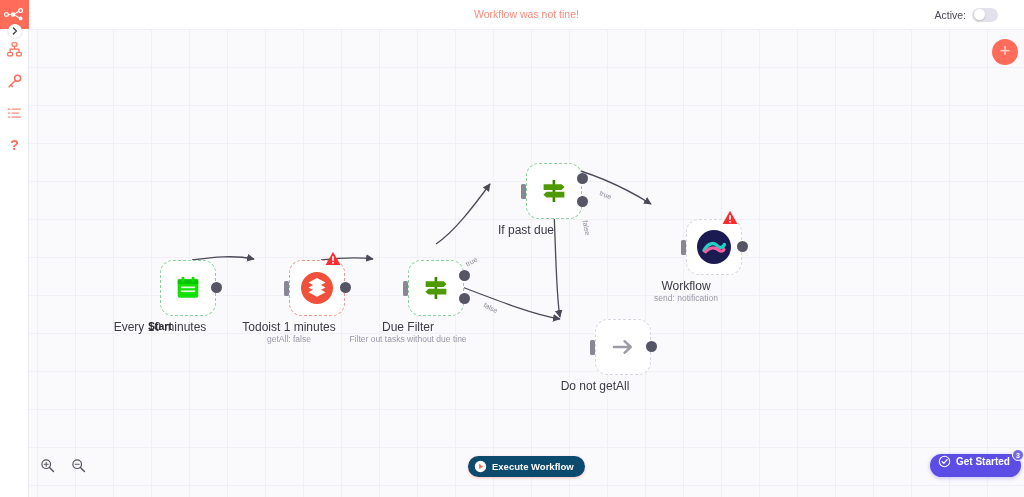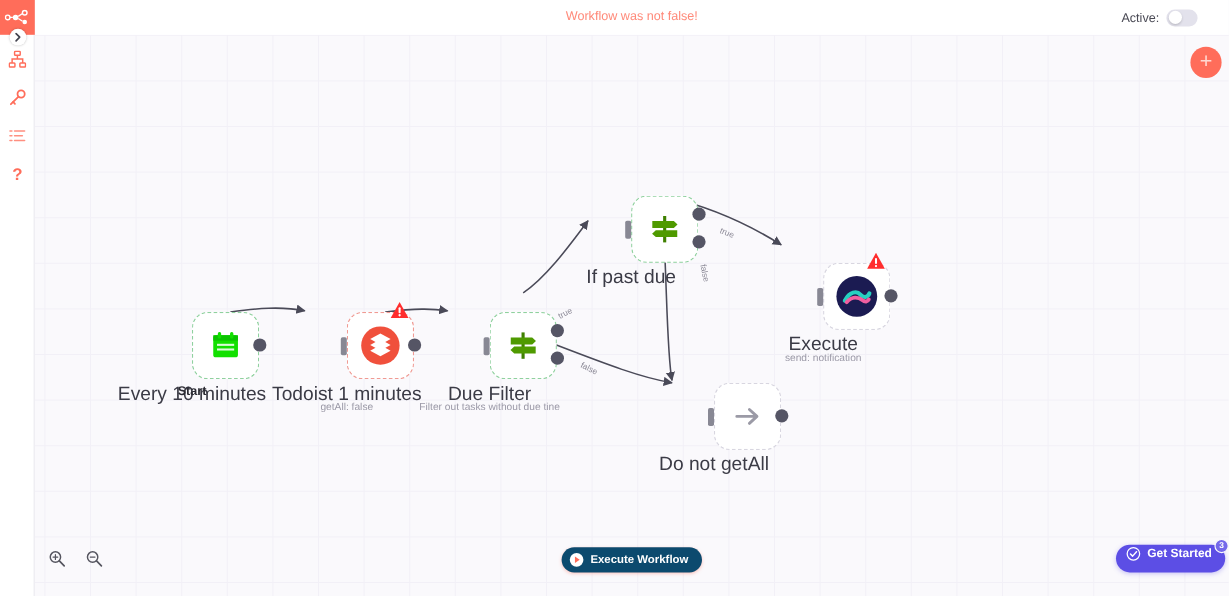--- a/index.html
+++ b/index.html
@@ -110,21 +110,21 @@
     display: flex; align-items: center; justify-content: center;
   }
   .node-box.dashed-green { border: 1.5px dashed #8fd19e; }
   .node-box.dashed-red   { border: 1.5px dashed #f09a93; }
   .node-box.dashed-gray  { border: 1.5px dashed #d8d6e0; }
 
   .node-caption {
     position: absolute; top: 60px; left: 50%;
     transform: translateX(-50%);
     white-space: nowrap; text-align: center;
-    font-size: 16px; color: #3b3b46;
+    font-size: 12px; color: #3b3b46;
   }
   .node-subcaption {
     position: absolute; top: 74px; left: 50%;
     transform: translateX(-50%);
     white-space: nowrap; 
     font-size: 8.5px; color: #9a98a6;
   }
   .caption-overlap {
     position: absolute; top: 60px; left: 50%;
     transform: translateX(-50%);
@@ -239,21 +239,21 @@
     </div>
 
     <div class="side-item" style="top:130px">
       <svg width="15" height="16" viewBox="0 0 16 16">
         <text x="8" y="13.5" font-family="Liberation Sans, sans-serif" font-size="15" font-weight="bold" fill="#ff6d5a" text-anchor="middle">?</text>
       </svg>
     </div>
   </div>
 
   <div id="topbar">
-    <div id="save-warning">Workflow was not false!</div>
+    <div id="save-warning">Workflow was not tine!</div>
     <div id="active-wrap">
       <span id="active-label">Active:</span>
       <div id="active-toggle">
         <div class="knob"></div>
       </div>
     </div>
   </div>
 
   <div id="add-node-button">+</div>
 
@@ -351,21 +351,21 @@
               <path d="M8 21.5 C12 14 18 13 21 16.5 C23.5 19.5 27 19 28.5 15.5" fill="none" stroke="#25d0c0" stroke-width="3.4" stroke-linecap="round"></path>
               <path d="M9.5 22.8 C14 17.5 19.5 18.5 22.5 21 C25 23 27 22.5 28 20.5" fill="none" stroke="#f05fa0" stroke-width="3.2" stroke-linecap="round"></path>
             </svg>
           </div>
           <div class="dot-out" style="left:51px;top:22px"></div>
           <div class="warn-tri" style="left:36px;top:-9px"><svg width="16" height="15" viewBox="0 0 16 15">
               <path d="M8 0.7 L15.4 14 L0.6 14 Z" fill="#ff2d2d"></path>
               <rect x="7.15" y="5" width="1.7" height="5" rx="0.8" fill="#ffffff"></rect>
               <circle cx="8" cy="11.7" r="0.95" fill="#ffffff"></circle>
             </svg></div>
-          <div class="node-caption">Execute</div>
+          <div class="node-caption">Workflow</div>
           <div class="node-subcaption">send: notification</div>
         </div>
         <div class="node" style="left: 566px; top: 290px;">
           <div class="port-in" style="left:-5px;top:21px"></div>
           <div class="node-box dashed-gray">
             <svg width="28" height="28" viewBox="0 0 28 28">
               <path d="M5 14 H21.5 M15.5 8.2 L21.8 14 L15.5 19.8" fill="none" stroke="#9b9aa6" stroke-width="2.4" stroke-linecap="round" stroke-linejoin="round"></path>
             </svg>
           </div>
           <div class="dot-out" style="left:51px;top:22px"></div>

